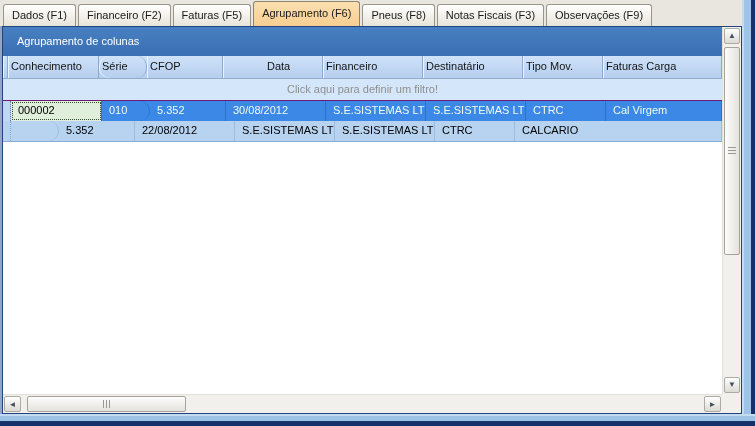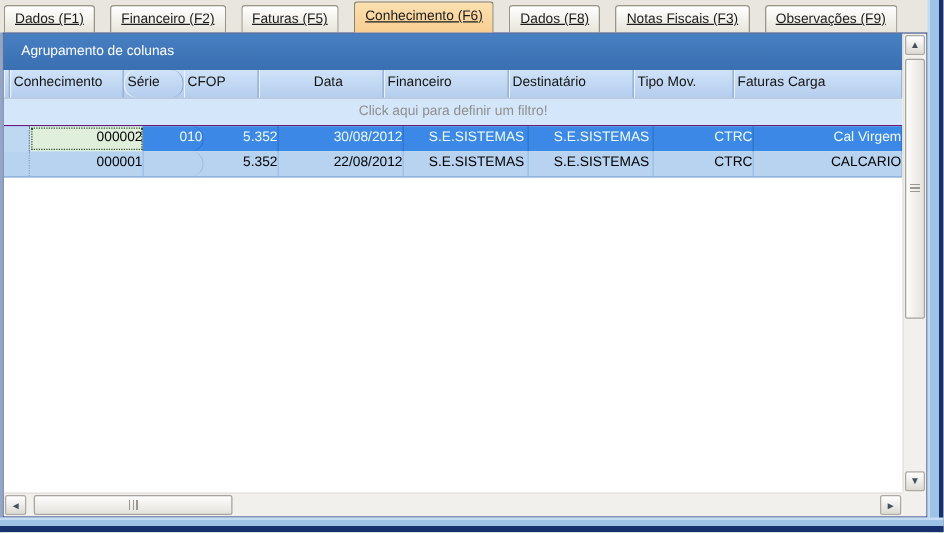--- a/index.html
+++ b/index.html
@@ -8,26 +8,25 @@
     background:#E9E6E0; overflow:hidden;
     font-family:"Liberation Sans", sans-serif; font-size:11px;
     -webkit-font-smoothing:none;
   }
   
   .tabbar {
     position:absolute; left:0; top:0; right:13px; height:26px;
     display:flex; align-items:flex-end; padding-left:3px; box-sizing:border-box;
   }
   .tab {
-    height:21px; line-height:20px; padding:0 8px; margin-right:12px;
+    height:21px; line-height:20px; padding:0 8px; margin-right:2px;
     background:linear-gradient(#FFFFFF,#E7E4D9);
     border:1px solid #999689; border-bottom:none;
     border-radius:3px 3px 0 0; color:#1b1b1b; white-space:nowrap;
     cursor:default;
-    text-decoration:underline;
   }
   .tab.active {
     height:24px; line-height:23px;
     background:linear-gradient(#FCE0B0,#F7CE92);
     border-color:#89866F; position:relative; z-index:3;
   }
   
   .panel {
     position:absolute; left:2px; top:26px; width:740px; height:388px;
     background:#FFFFFF; border:1px solid #26427E; box-sizing:border-box;
@@ -45,32 +44,32 @@
     height:22px; display:flex;
     background:linear-gradient(#CFE2F8,#B5CEEE);
     border-bottom:1px solid #96AECB; color:#141414;
   }
   .hcell {
     line-height:21px; padding-left:3px; box-sizing:border-box;
     border-right:1px solid #8FA9CC; box-shadow:inset 1px 0 0 #E9F3FD;
     overflow:hidden; white-space:nowrap;
   }
   .ind { width:5px; padding:0; flex:none; }
-  .c0{width:91px;flex:none;} .c1{width:48px;flex:none;border-radius:10px;} .c2{width:60px;flex:none;}
+  .c0{width:91px;flex:none;} .c1{width:48px;flex:none;border-radius:10px;} .c2{width:76px;flex:none;}
   .c3{width:100px;flex:none;padding-left:44px;} .c4{width:100px;flex:none;} .c5{width:100px;flex:none;}
   .c6{width:80px;flex:none;} .c7{flex:1;}
   .filter-row {
     height:21px; line-height:20px; background:#D4E6F9;
     border-bottom:1px solid #701a75; color:#8F8F8F; text-align:center;
     cursor:default;
   }
   .row { height:20px; display:flex; }
   .row .cell {
-    line-height:19px; padding-left:20px; box-sizing:border-box;
-    overflow:hidden; white-space:nowrap;text-align:right;
+    line-height:19px; padding-left:7px; box-sizing:border-box;
+    overflow:hidden; white-space:nowrap;
   }
   .row.sel { background:#3C88E6; color:#EFFBEF; }
   .row.sel .cell { border-right:1px solid #2C72CC; }
   .row.sel .ind { background:#BFD8F2; border-right:1px dotted #5A7AA0; }
   .row.plain { background:#B7D3F0; color:#000000; border-bottom:1px solid #88ACD8; }
   .row.plain .cell { border-right:1px solid #9CBCE2; }
   .row.plain .ind { border-right:1px dotted #8AA8CC; }
   .cell.focus {
     background:#DFEFDB; color:#000000;
     outline:1px dotted #2F4F2F; outline-offset:-2px;
@@ -126,22 +125,22 @@
 </style>
 </head>
 <body>
 
 <div class="window">
 
   <div class="tabbar">
     <div class="tab">Dados (F1)</div>
     <div class="tab">Financeiro (F2)</div>
     <div class="tab">Faturas (F5)</div>
-    <div class="tab active">Conhecimento (F6)</div>
-    <div class="tab">Dados (F8)</div>
+    <div class="tab active">Agrupamento (F6)</div>
+    <div class="tab">Pneus (F8)</div>
     <div class="tab">Notas Fiscais (F3)</div>
     <div class="tab">Observações (F9)</div>
   </div>
 
   <div class="panel">
 
     <div class="band">
       <span>Agrupamento de colunas</span>
     </div>
 
@@ -170,21 +169,20 @@
         <div class="cell c2">5.352</div>
         <div class="cell c3">30/08/2012</div>
         <div class="cell c4">S.E.SISTEMAS LTDA</div>
         <div class="cell c5">S.E.SISTEMAS LTDA</div>
         <div class="cell c6">CTRC</div>
         <div class="cell c7">Cal Virgem</div>
       </div>
 
       <div class="row plain">
         <div class="cell ind"></div>
-        <div class="cell c0">000001</div>
         <div class="cell c1"></div>
         <div class="cell c2">5.352</div>
         <div class="cell c3">22/08/2012</div>
         <div class="cell c4">S.E.SISTEMAS LTDA</div>
         <div class="cell c5">S.E.SISTEMAS LTDA</div>
         <div class="cell c6">CTRC</div>
         <div class="cell c7">CALCARIO</div>
       </div>
 
     </div>

